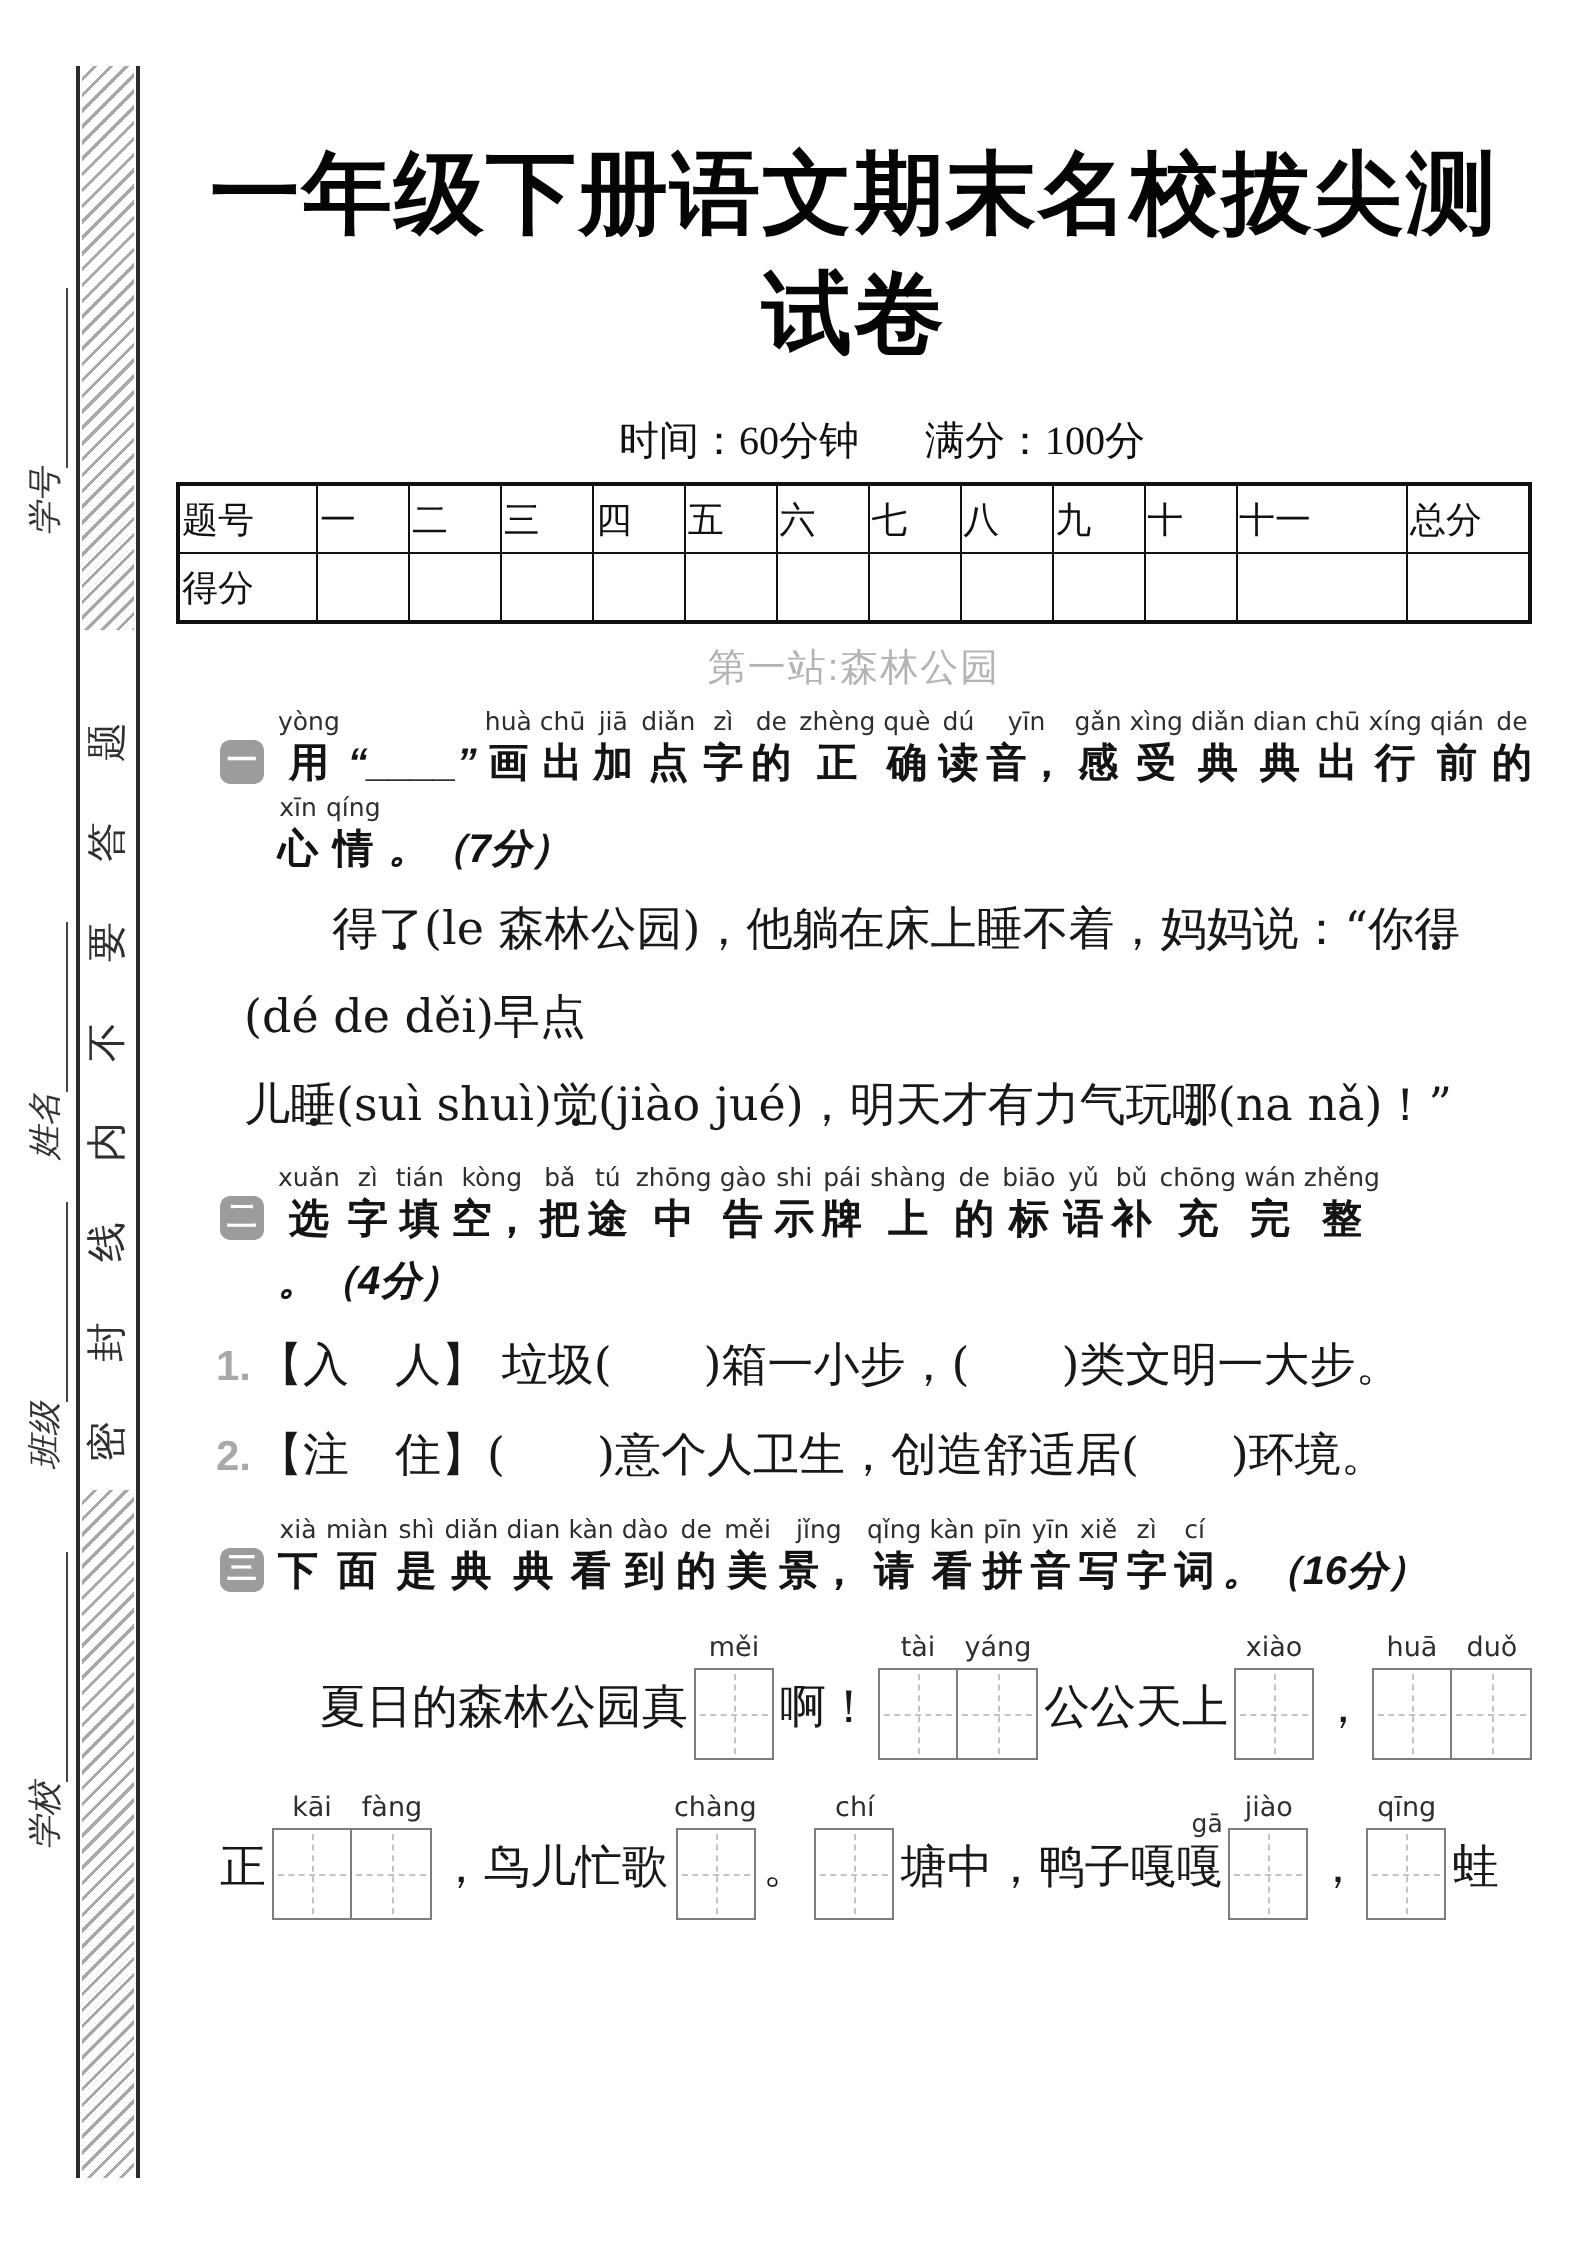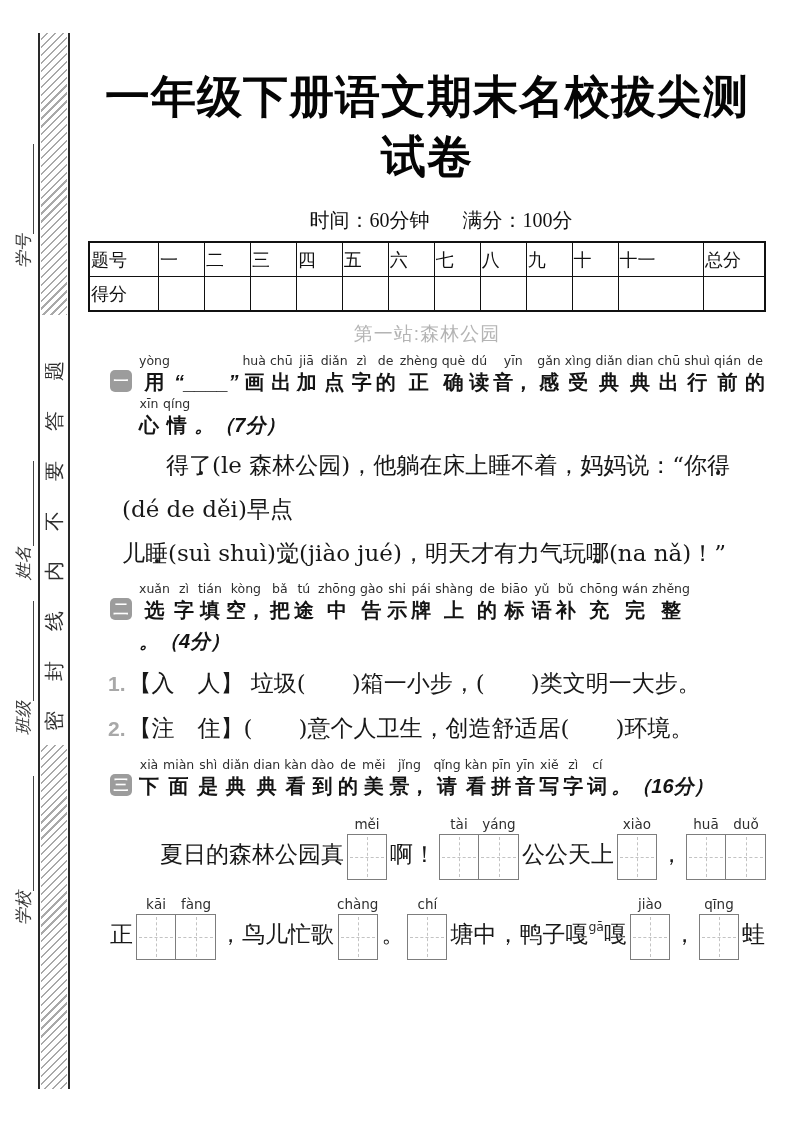--- a/index.html
+++ b/index.html
@@ -67,21 +67,21 @@
   .passage .kai-line:first-child{text-indent:44px;}
   .dotc{position:relative;}
   .dotc::after{content:"";position:absolute;left:50%;transform:translateX(-50%);
                bottom:3px;width:4px;height:4px;border-radius:50%;background:#1a1a1a;}
   .q2items{padding-left:20px;margin-top:6px;}
 
   
   .box-line{display:flex;align-items:flex-end;margin-top:16px;}
   .box-line .seg{font-size:23px;line-height:30px;padding-bottom:11px;white-space:pre;
                  font-family:"DejaVu Serif",serif;color:#181818;}
-  .box-line .rchar{display:inline-flex;flex-direction:row;align-items:flex-start;padding-bottom:11px;}
+  .box-line .rchar{display:inline-flex;flex-direction:column;align-items:flex-end;padding-bottom:11px;}
   .box-line .py{font-size:12.5px;color:#2e2e2e;height:15px;line-height:15px;
                 font-family:"DejaVu Sans",sans-serif;}
   .box-line .ch{font-size:23px;line-height:30px;}
   .tzg{display:inline-flex;flex-direction:column;align-items:center;margin:0 3px;}
   .tzg-py{display:flex;width:100%;height:18px;font-size:13.5px;color:#2e2e2e;
           font-family:"DejaVu Sans",sans-serif;}
   .tzg-py span{flex:1;text-align:center;white-space:nowrap;line-height:16px;}
   .cells{display:flex;}
   .cell{width:40px;height:46px;border:1.2px solid #7d7d7d;position:relative;background:#fff;box-sizing:border-box;}
   .cell + .cell{border-left:none;}
@@ -225,21 +225,21 @@
               </span>
               <span class="rchar">
                 <span class="py">dian</span>
                 <span class="ch">典</span>
               </span>
               <span class="rchar">
                 <span class="py">chū</span>
                 <span class="ch">出</span>
               </span>
               <span class="rchar">
-                <span class="py">shuì</span>
+                <span class="py">xíng</span>
                 <span class="ch">行</span>
               </span>
               <span class="rchar">
                 <span class="py">qián</span>
                 <span class="ch">前</span>
               </span>
               <span class="rchar">
                 <span class="py">de</span>
                 <span class="ch">的</span>
               </span>

